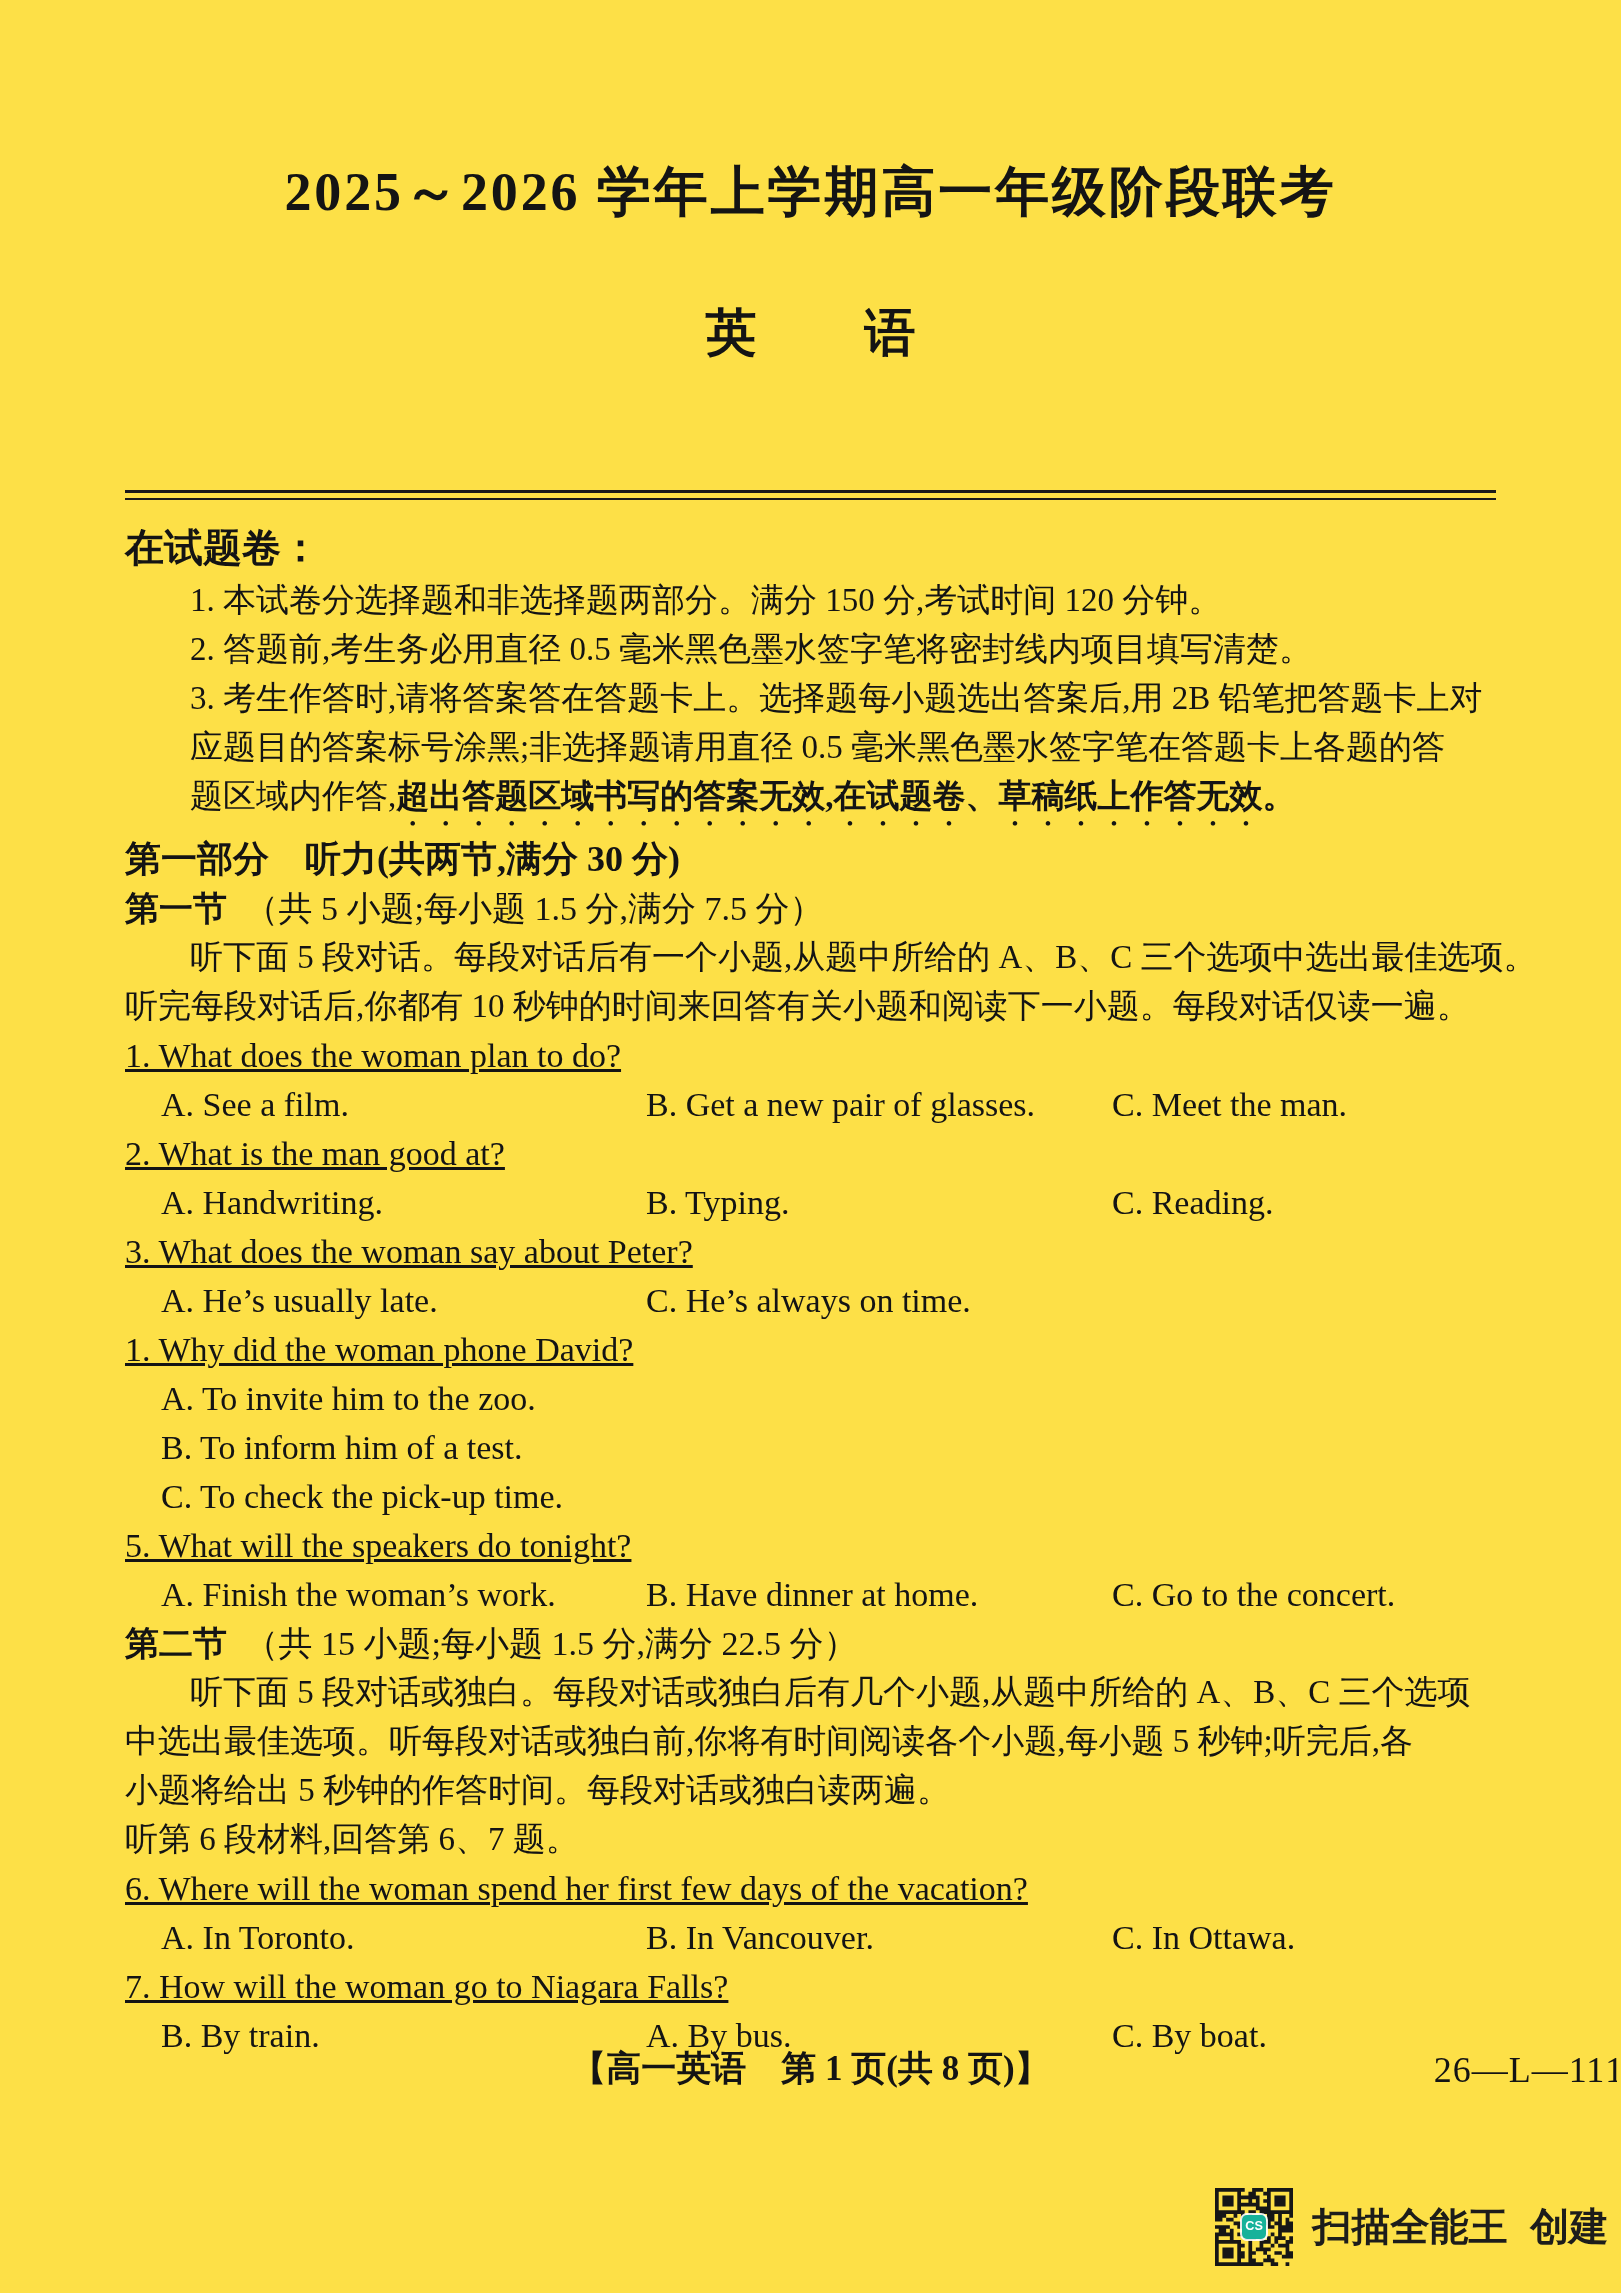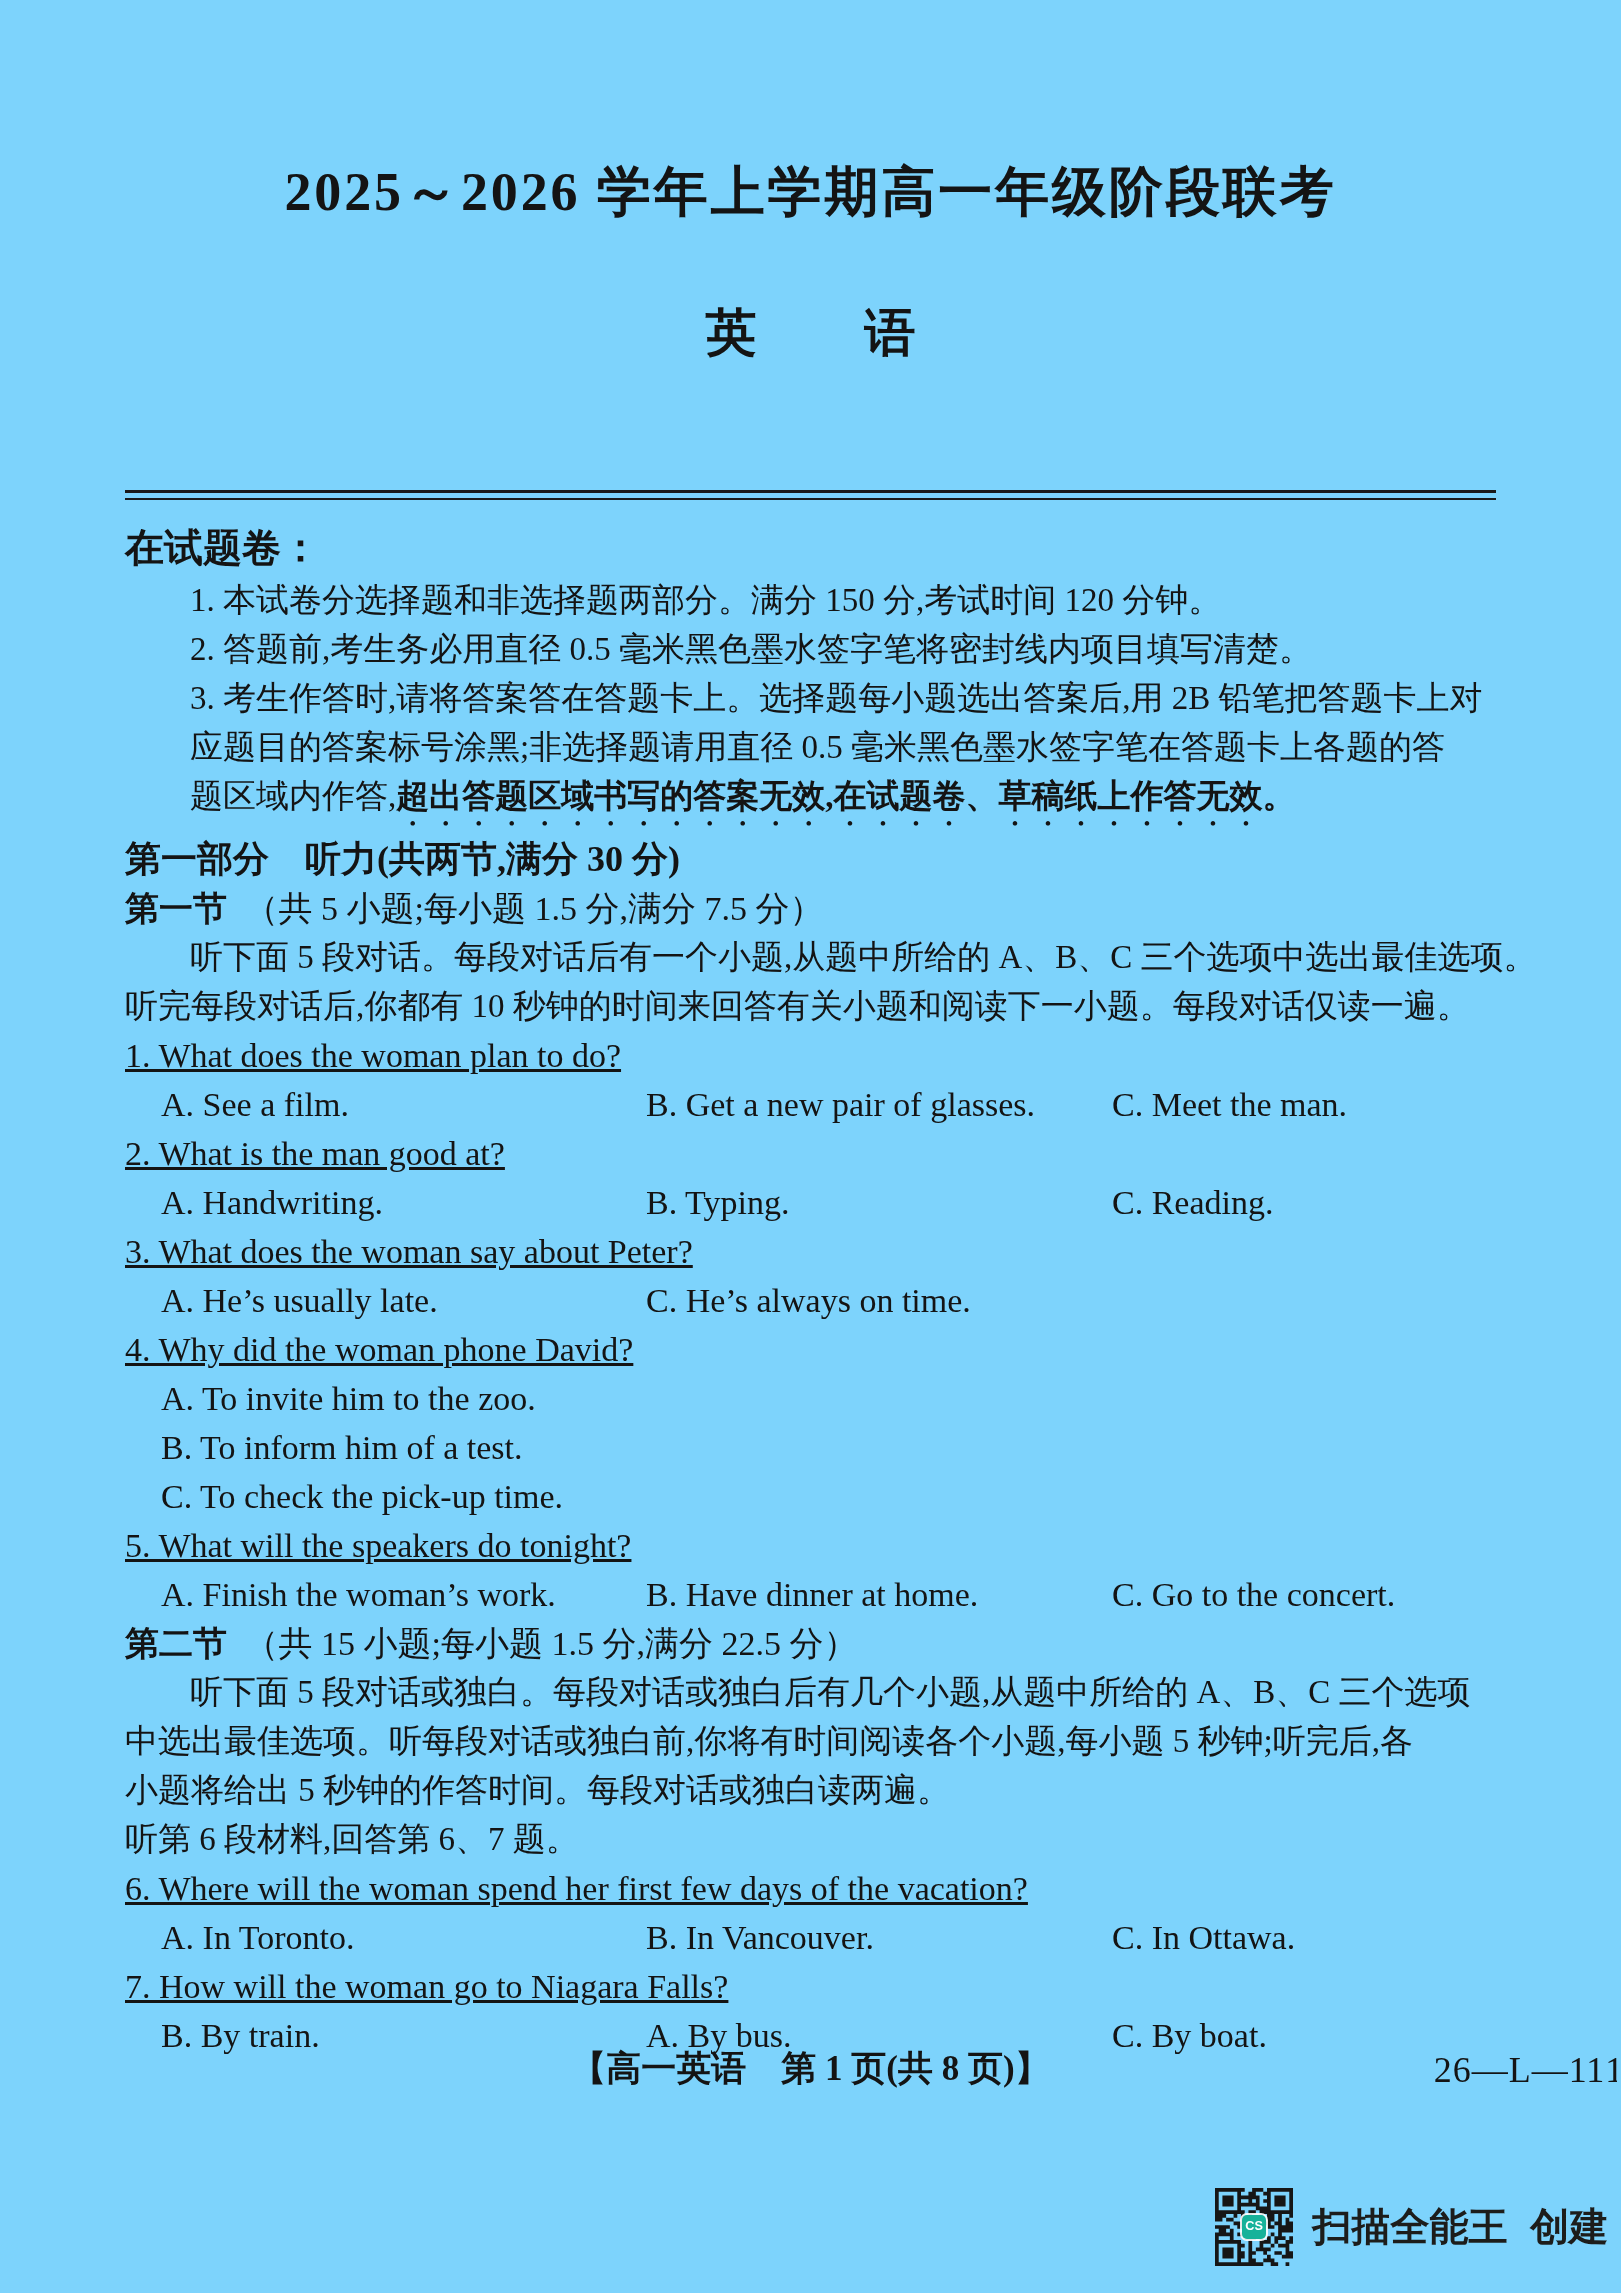--- a/index.html
+++ b/index.html
@@ -85,21 +85,21 @@
     text-align:center; box-shadow:0 0 0 2px rgba(255,255,255,.9);
   }
   .wm-text {
     font-family:"Liberation Sans","DejaVu Sans",sans-serif;
     font-size:39px; font-weight:600; color:#1d1d1b; word-spacing:11.8px; white-space:nowrap;
   }
 </style>
 </head>
 <body>
 
-<div class="page" style="background: #7dd3fc;">
+<div class="page" style="background: #fde047;">
   <div class="content">
 
     <h1 class="exam-title">2025～2026 学年上学期高一年级阶段联考</h1>
 
     <div class="subject-row">
       <span>英</span>
       <span>语</span>
     </div>
 
     <div class="rule"></div>
@@ -143,21 +143,21 @@
 
     <div class="question">
       <div class="q-text">3. What does the woman say about Peter?</div>
       <div class="opts-row">
         <span class="opt">A. He’s usually late.</span>
         <span class="opt">C. He’s always on time.</span>
       </div>
     </div>
 
     <div class="question opts-stack">
-      <div class="q-text">4. Why did the woman phone David?</div>
+      <div class="q-text">1. Why did the woman phone David?</div>
       <span class="opt">A. To invite him to the zoo.</span>
       <span class="opt">B. To inform him of a test.</span>
       <span class="opt">C. To check the pick-up time.</span>
     </div>
 
     <div class="question">
       <div class="q-text">5. What will the speakers do tonight?</div>
       <div class="opts-row">
         <span class="opt">A. Finish the woman’s work.</span>
         <span class="opt">B. Have dinner at home.</span>

